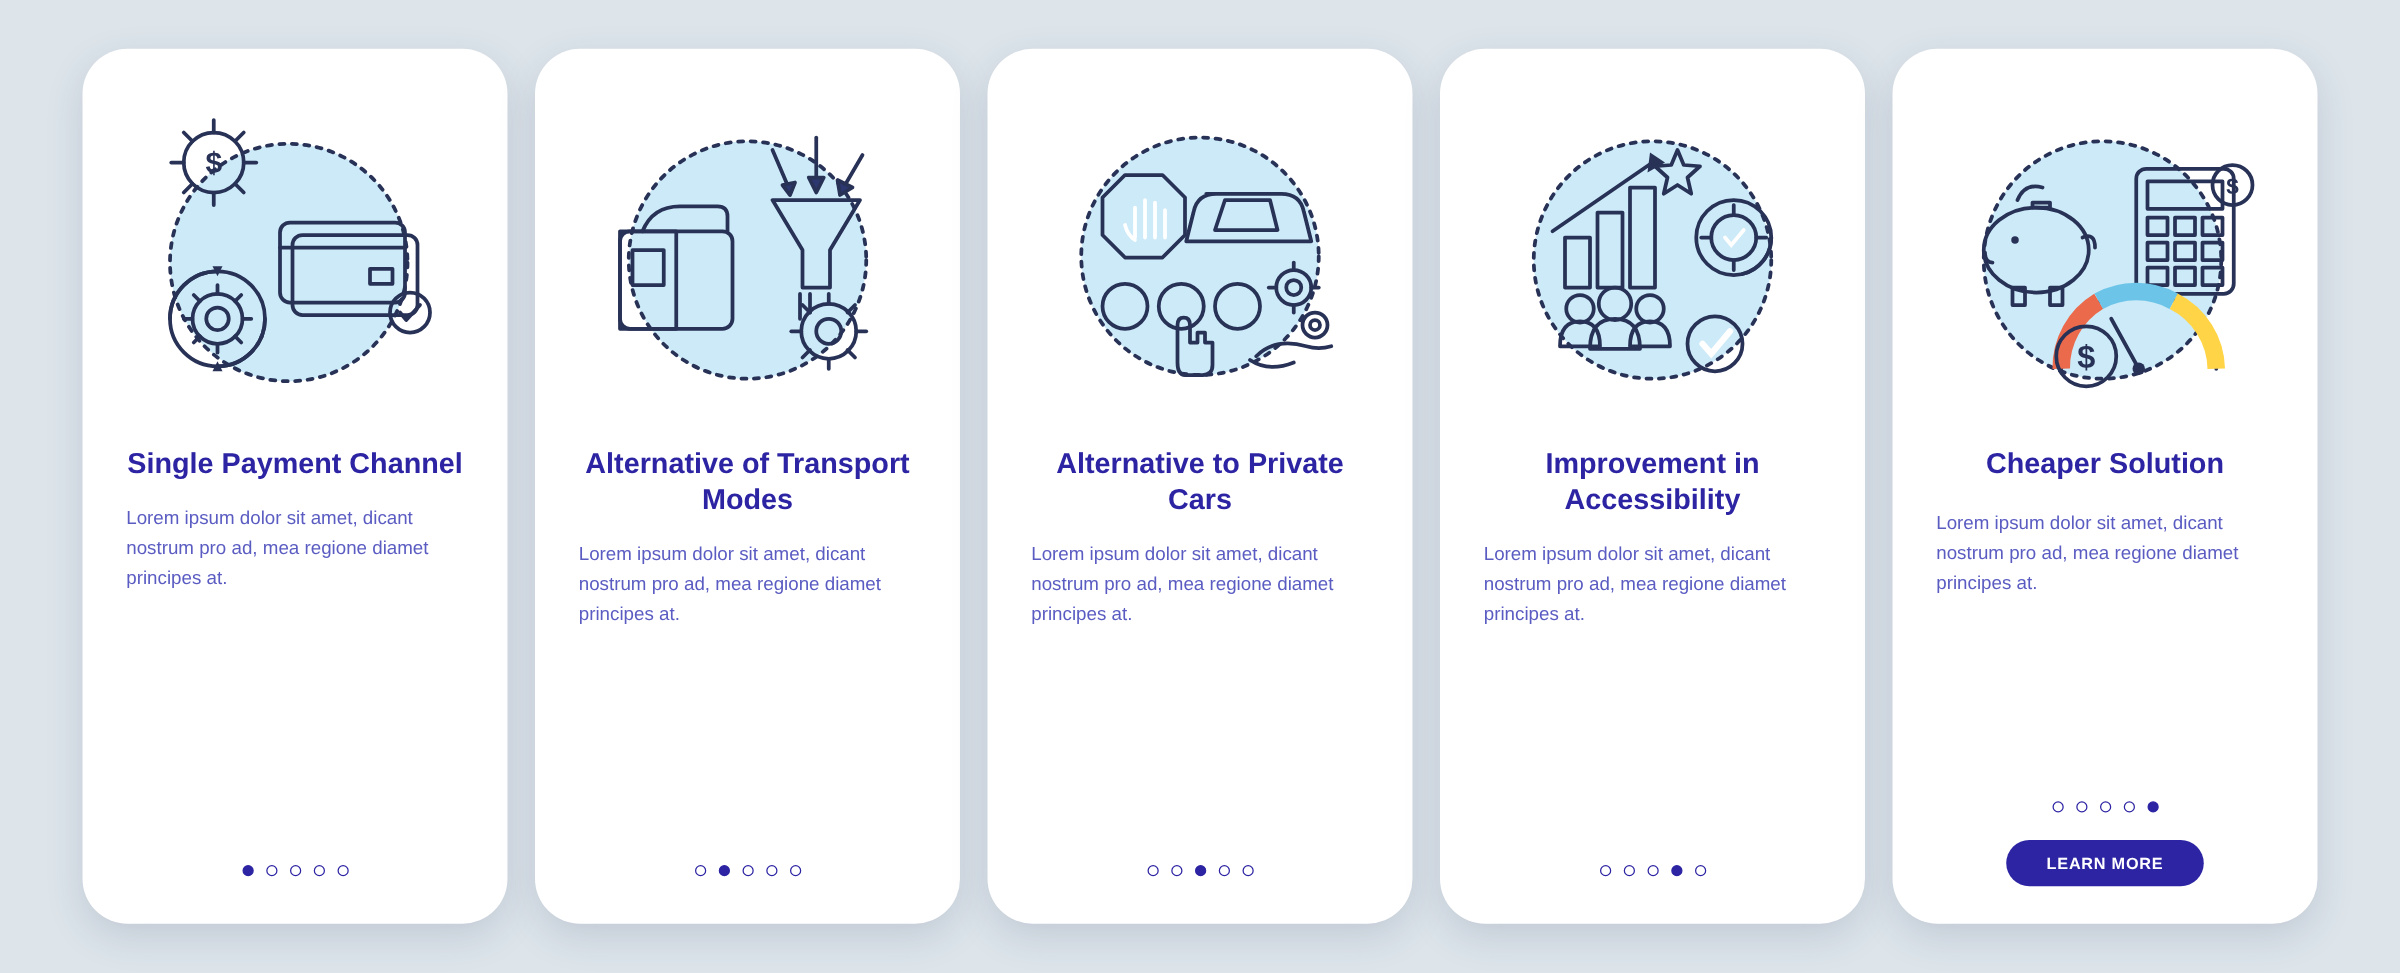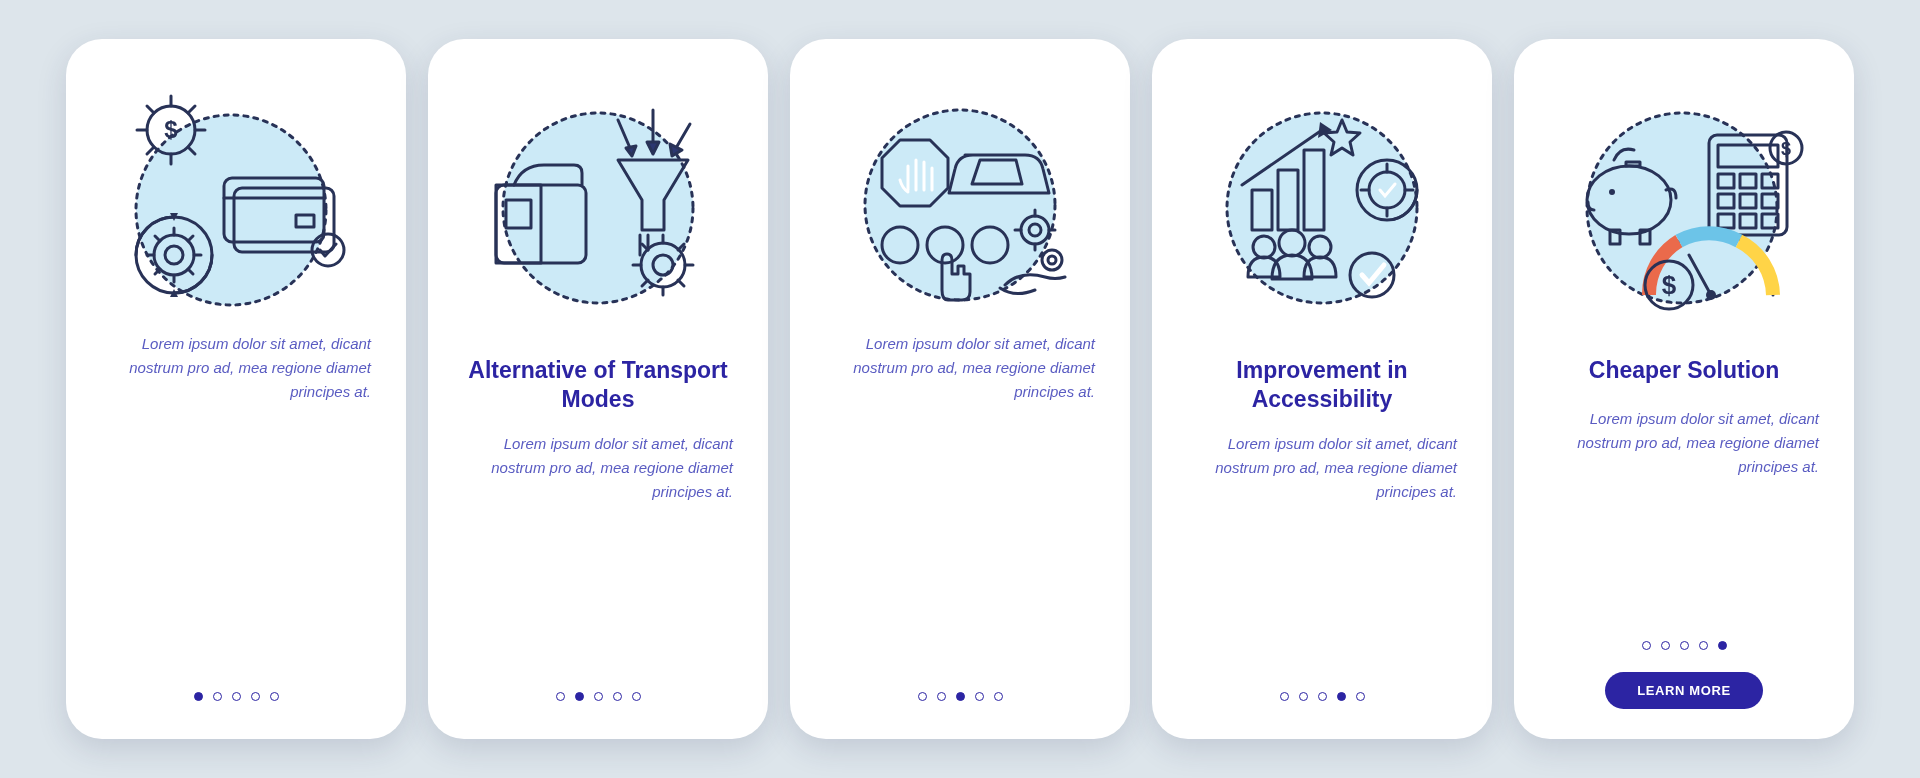--- a/index.html
+++ b/index.html
@@ -53,24 +53,23 @@
     font-weight:700;
     color:var(--title);
     text-align:center;
     line-height:1.25;
     margin:24px 0 18px;
   }
   .title.tall{margin-bottom:22px;}
   .body{
     font-size:15px;
     color:var(--body);
-    text-align:right;
+    text-align:left;
     line-height:1.6;
     max-width:270px;
-    font-style:italic;
   }
   .flex-spacer{flex:1;}
   .dots{
     display:flex;
     gap:10px;
     justify-content:center;
     margin-bottom:8px;
   }
   .dot{
     width:9px;height:9px;
@@ -142,20 +141,21 @@
             <line x1="-27" y1="0" x2="-20" y2="0"></line>
             <line x1="20" y1="0" x2="27" y2="0"></line>
             <line x1="-19" y1="-19" x2="-14" y2="-14"></line>
             <line x1="14" y1="14" x2="19" y2="19"></line>
             <line x1="-19" y1="19" x2="-14" y2="14"></line>
             <line x1="14" y1="-14" x2="19" y2="-19"></line>
           </g>
       </g>
     </svg>
   </div>
+  <div class="title">Single Payment Channel</div>
   <div class="body">Lorem ipsum dolor sit amet, dicant nostrum pro ad, mea regione diamet principes at.</div>
   <div class="flex-spacer"></div>
   <div class="dots">
     <button class="dot active"></button>
     <button class="dot"></button>
     <button class="dot"></button>
     <button class="dot"></button>
     <button class="dot"></button>
   </div>
 </div>
@@ -242,20 +242,21 @@
         </g>
       <g transform="translate(222,170)">
           <circle r="10" fill="#fff" class="ol"></circle>
           <circle r="4" fill="var(--blue)" class="ol"></circle>
         </g>
 
       <path d="M175 195 q15 -15 40 -8 q10 3 20 0" class="ol" fill="none"></path>
       <path d="M205 200 q-20 8 -35 -2" class="ol" fill="none"></path>
     </svg>
   </div>
+  <div class="title">Alternative to Private Cars</div>
   <div class="body">Lorem ipsum dolor sit amet, dicant nostrum pro ad, mea regione diamet principes at.</div>
   <div class="flex-spacer"></div>
   <div class="dots">
     <button class="dot"></button>
     <button class="dot"></button>
     <button class="dot active"></button>
     <button class="dot"></button>
     <button class="dot"></button>
   </div>
 </div>

